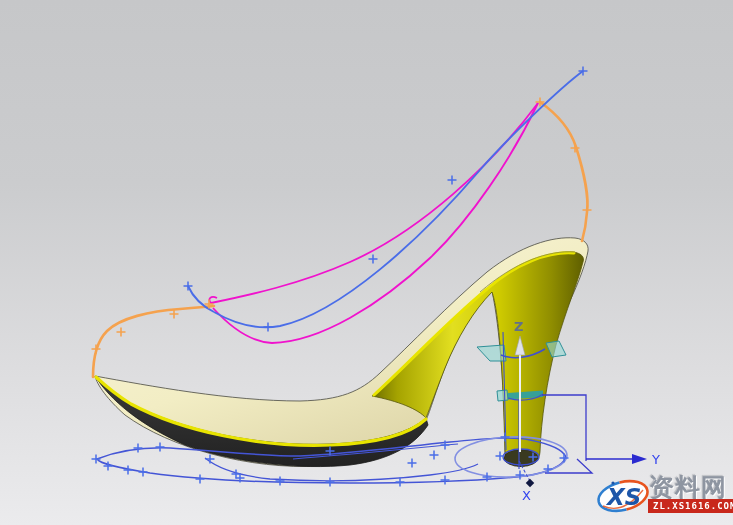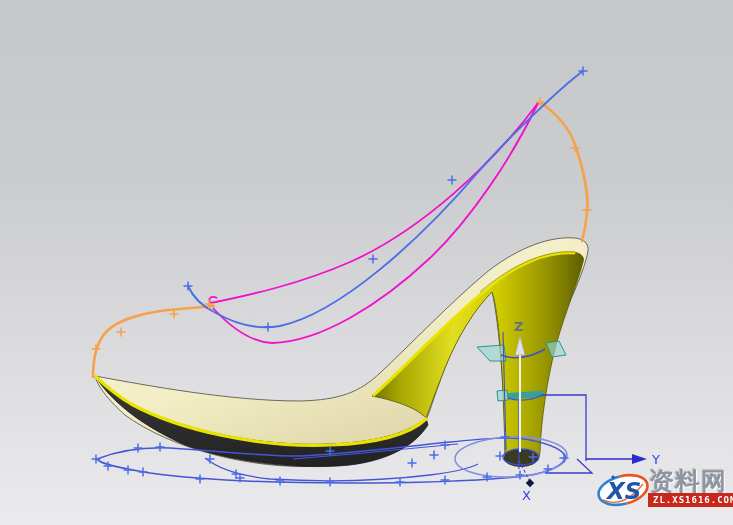--- a/index.html
+++ b/index.html
@@ -6,21 +6,21 @@
   body{font-family:"DejaVu Sans",sans-serif;}
   .viewport{
     position:relative;
     width:733px;height:525px;
     overflow:hidden;
     background:linear-gradient(180deg,#c6c7c9 0%,#cbccce 35%,#dddddf 70%,#ebebed 100%);
   }
   .scene{position:absolute;left:0;top:0;}
   
   .watermark{
-    position:absolute;right:0;bottom:12px;width:138px;height:46px;
+    position:absolute;right:0;bottom:6px;width:138px;height:46px;
     display:block;
   }
   .wm-badge{position:absolute;left:0;top:2px;}
   .wm-name{
     position:absolute;left:54px;top:-2px;
     font-size:25px;font-weight:bold;letter-spacing:1px;
     color:#8e95a1;
     text-shadow:1px 1px 0 rgba(255,255,255,.95), -1px -1px 1px rgba(90,95,105,.35);
     white-space:nowrap;
   }

